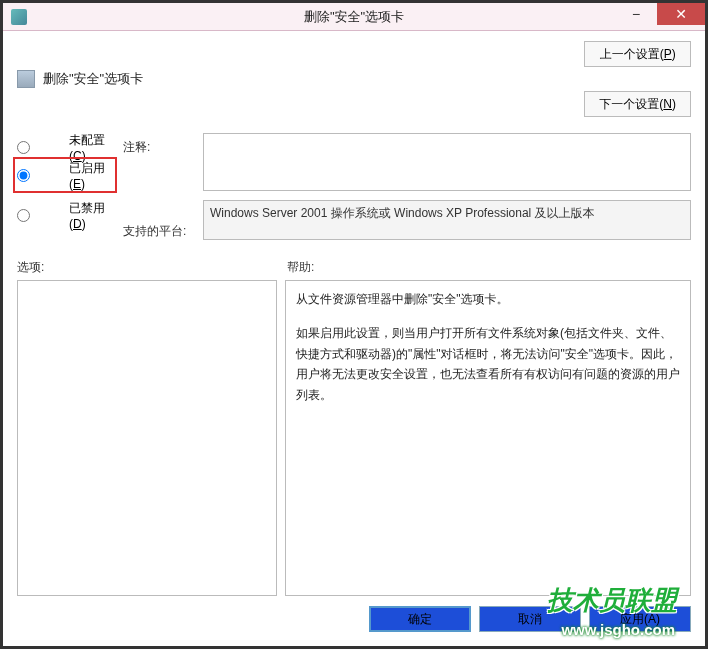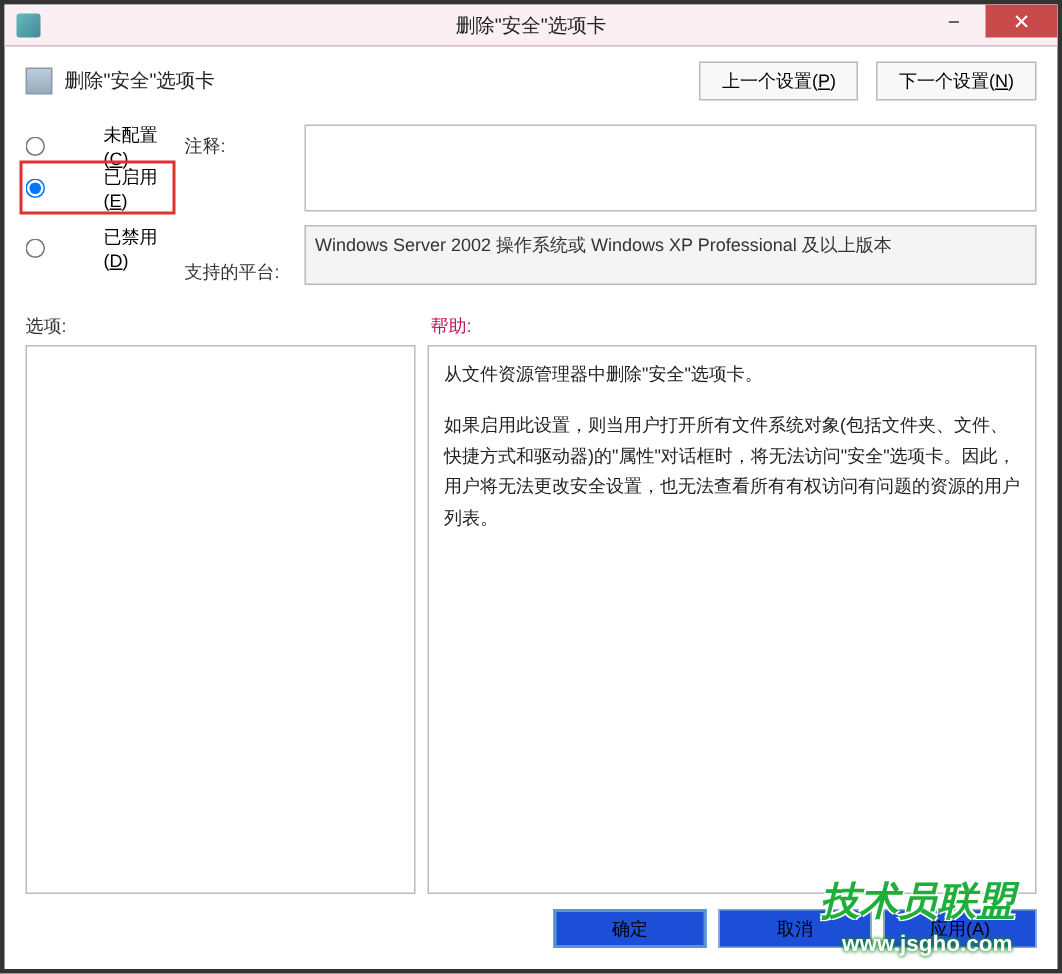--- a/index.html
+++ b/index.html
@@ -8,38 +8,38 @@
 .titlebar-icon { width: 16px; height: 16px; margin-left: 8px; background: linear-gradient(135deg,#6bb,#489); border-radius: 2px; }
 .titlebar-title { position: absolute; left: 50%; transform: translateX(-50%); font-size: 13px; color: #222; }
 .titlebar-btns { position: absolute; right: 0; top: 0; display: flex; }
 .tbtn { width: 42px; height: 22px; display: flex; align-items: center; justify-content: center; font-size: 14px; font-family: sans-serif; }
 .tbtn-min { color: #333; }
 .tbtn-close { background: #c84a4a; color: #fff; width: 48px; }
 .content { padding: 10px 14px 14px 14px; height: calc(100% - 28px); display: flex; flex-direction: column; }
 .header-row { display: flex; align-items: center; margin-bottom: 10px; }
 .header-icon { width: 18px; height: 18px; background: linear-gradient(#bcd,#9ab); margin-right: 8px; border: 1px solid #89a; }
 .policy-title { font-size: 13px; color: #222; flex: 1; }
-.nav-btns { display: flex; gap: 12px; }
+.nav-btns { display: flex; gap: 24px; flex-direction: column; }
 .nav-btn { height: 26px; padding: 0 14px; background: #f8f8f8; border: 1px solid #bbb; font-size: 12px; cursor: pointer; }
 .nav-btn u { text-decoration: underline; }
 .config-row { display: flex; gap: 10px; margin-top: 6px; }
 .radios { width: 96px; }
 .radio-item { display: flex; align-items: center; height: 28px; font-size: 12px; gap: 35px; }
 .radio-item input { margin-right: 4px; }
 .radio-item span u { text-decoration: underline; }
 .radio-highlight { outline: 2px solid #e03030; outline-offset: 2px; padding-right: 4px; margin-bottom: 12px; }
 .config-labels { width: 70px; }
 .config-label { height: 28px; display: flex; align-items: center; color: #333; }
 .config-label-bottom { margin-top: 56px; }
 .config-fields { flex: 1; }
 .comment-box { width: 100%; height: 58px; border: 1px solid #bbb; background: #fff; resize: none; font-family: inherit; font-size: 12px; padding: 2px; }
 .platform-box { width: 100%; height: 40px; border: 1px solid #bbb; background: #f4f4f4; padding: 4px 6px; overflow: hidden; margin-top: 6px; color: #333; position: relative; }
 .section-labels { display: flex; margin-top: 14px; margin-bottom: 4px; }
 .section-labels .lbl-opt { width: 270px; color: #333; }
-.section-labels .lbl-help { color: #be185d; }
+.section-labels .lbl-help { color: #404040; }
 .panes { display: flex; gap: 8px; flex: 1; min-height: 0; }
 .pane { border: 1px solid #bbb; background: #fff; padding: 8px 10px; overflow: hidden; }
 .pane-opt { width: 260px; }
 .pane-help { flex: 1; line-height: 1.7; color: #222; }
 .pane-help p { margin-bottom: 14px; }
 .bottom-btns { display: flex; justify-content: flex-end; gap: 8px; padding-top: 10px; }
 .bottom-btn { width: 102px; height: 26px; border: 1px solid #8ab; background: #1d4ed8; font-size: 12px; }
 .bottom-btn.primary { border: 2px solid #59c; }
 .watermark1 { position: absolute; right: 28px; bottom: 28px; font-size: 26px; font-weight: bold; font-style: italic; color: #1fae3a; text-shadow: -1px -1px 0 #fff,1px -1px 0 #fff,-1px 1px 0 #fff,1px 1px 0 #fff; pointer-events: none; text-align: center; }
 .watermark2 { position: absolute; right: 30px; bottom: 8px; font-size: 15px; color: #fff; background: rgba(35,155,60,0); text-shadow: 0 0 3px #1a8a2e,0 0 3px #1a8a2e; pointer-events: none; font-weight: 600; }
@@ -81,21 +81,21 @@
         <input type="radio" name="cfg" style="">
         <span>已禁用(<u>D</u>)</span>
       </label>
     </div>
     <div class="config-labels">
       <div class="config-label">注释:</div>
       <div class="config-label config-label-bottom">支持的平台:</div>
     </div>
     <div class="config-fields">
       <textarea class="comment-box" style=""></textarea>
-      <div class="platform-box">Windows Server 2002 操作系统或 Windows XP Professional 及以上版本</div>
+      <div class="platform-box">Windows Server 2001 操作系统或 Windows XP Professional 及以上版本</div>
     </div>
   </div>
 
   <div class="section-labels">
     <div class="lbl-opt">选项:</div>
     <div class="lbl-help">帮助:</div>
   </div>
 
   <div class="panes">
     <div class="pane pane-opt"></div>

